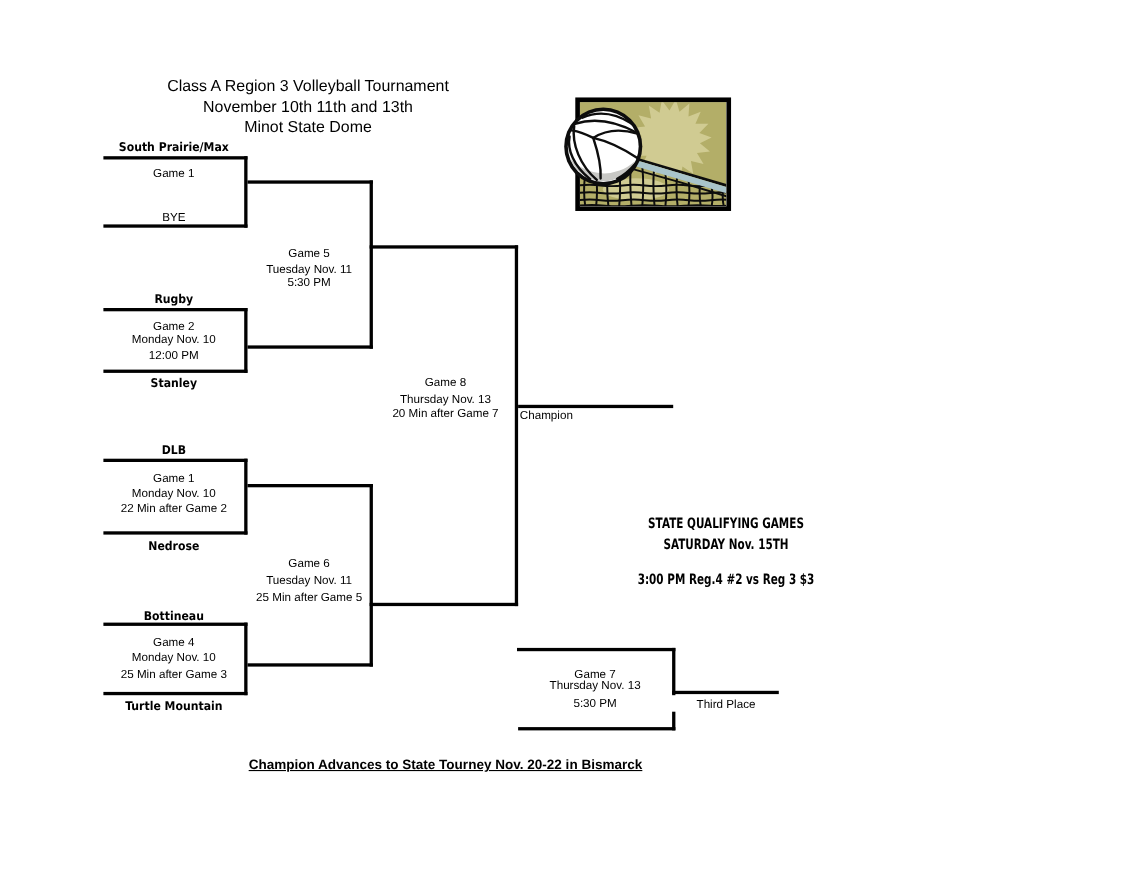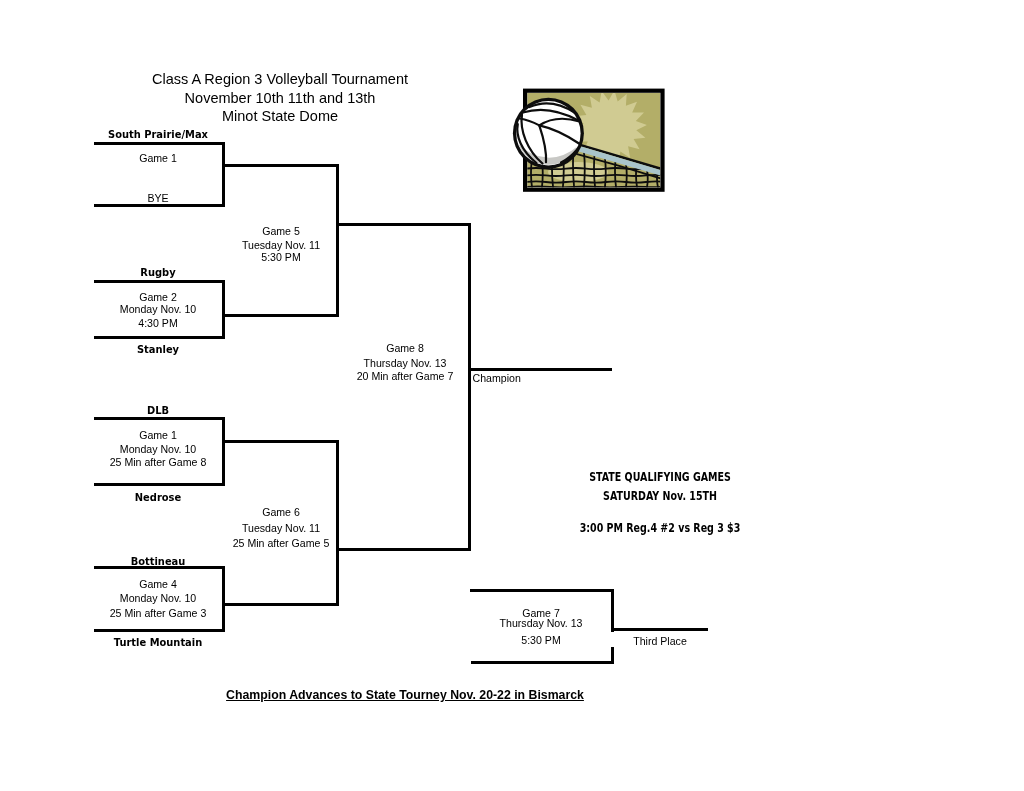--- a/index.html
+++ b/index.html
@@ -67,29 +67,29 @@
   <div class="txt" style="left:158px;top:348px"><span class="f-c st">Stanley</span></div>
   <div class="txt" style="left:158px;top:409.3px"><span class="f-c st">DLB</span></div>
   <div class="txt" style="left:158px;top:495.6px"><span class="f-c st">Nedrose</span></div>
   <div class="txt" style="left:158px;top:559.7px"><span class="f-c st">Bottineau</span></div>
   <div class="txt" style="left:158px;top:640.5px"><span class="f-c st">Turtle Mountain</span></div>
 
   <div class="txt f-a" style="left:158px;top:158.4px">Game 1</div>
 
   <div class="txt f-a" style="left:158px;top:296.5px">Game 2</div>
   <div class="txt f-a" style="left:158px;top:309.2px">Monday Nov. 10</div>
-  <div class="txt f-a" style="left:158px;top:322.5px">4:30 PM</div>
+  <div class="txt f-a" style="left:158px;top:322.5px">12:00 PM</div>
 
   <div class="txt f-a" style="left:281px;top:230.7px">Game 5</div>
   <div class="txt f-a" style="left:281px;top:244.8px">Tuesday Nov. 11</div>
   <div class="txt f-a" style="left:281px;top:257.3px">5:30 PM</div>
 
   <div class="txt f-a" style="left:158px;top:435px">Game 1</div>
   <div class="txt f-a" style="left:158px;top:449.1px">Monday Nov. 10</div>
-  <div class="txt f-a" style="left:158px;top:461.6px">25 Min after Game 8</div>
+  <div class="txt f-a" style="left:158px;top:461.6px">22 Min after Game 2</div>
 
   <div class="txt f-a" style="left:281px;top:511.6px">Game 6</div>
   <div class="txt f-a" style="left:281px;top:527.7px">Tuesday Nov. 11</div>
   <div class="txt f-a" style="left:281px;top:542.9px">25 Min after Game 5</div>
 
   <div class="txt f-a" style="left:158px;top:584.3px">Game 4</div>
   <div class="txt f-a" style="left:158px;top:598.4px">Monday Nov. 10</div>
   <div class="txt f-a" style="left:158px;top:613.3px">25 Min after Game 3</div>
 
   <div class="txt f-a" style="left:405px;top:348.4px">Game 8</div>

